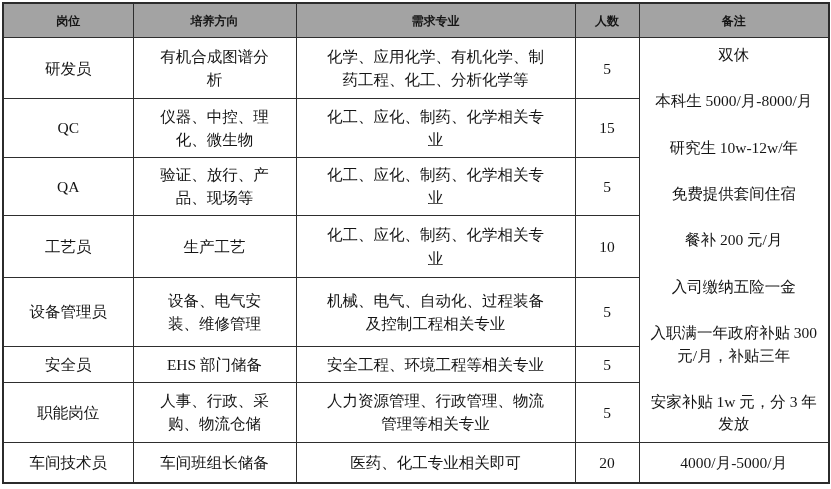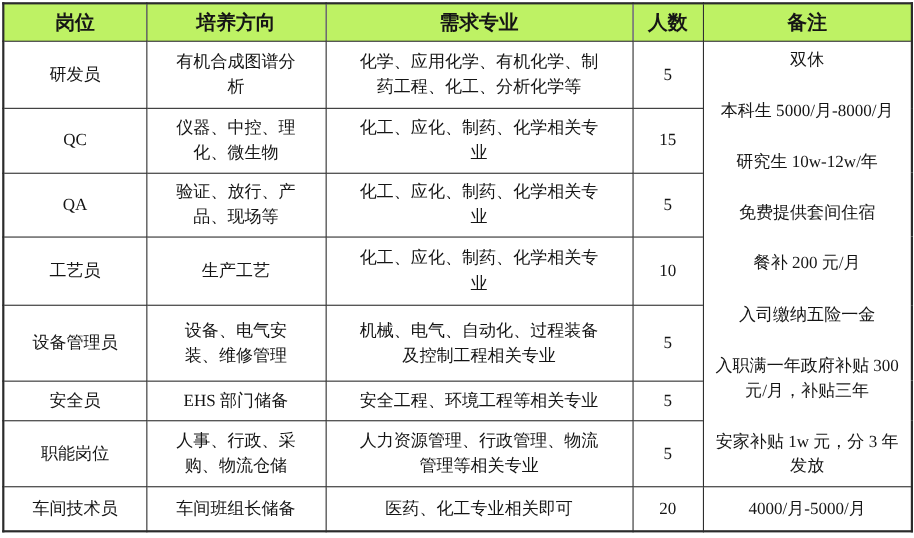--- a/index.html
+++ b/index.html
@@ -23,24 +23,24 @@
   th, td {
     border: 1px solid #2e2e2e;
     text-align: center;
     vertical-align: middle;
     font-size: 15.5px;
     line-height: 1.5;
     overflow: hidden;
     padding: 0;
   }
   thead th {
-    background: #bef264;
+    background: #a3a3a3;
     font-weight: bold;
     height: 33px;
-    font-size: 18px;
+    font-size: 12px;
   }
   
   tr.r0 { height: 60px; }
   tr.r1 { height: 57px; }
   tr.r2 { height: 57px; }
   tr.r3 { height: 61px; }
   tr.r4 { height: 67px; }
   tr.r5 { height: 35px; }
   tr.r6 { height: 59px; margin-top: 32px; }
   tr.r7 { height: 40px; }

